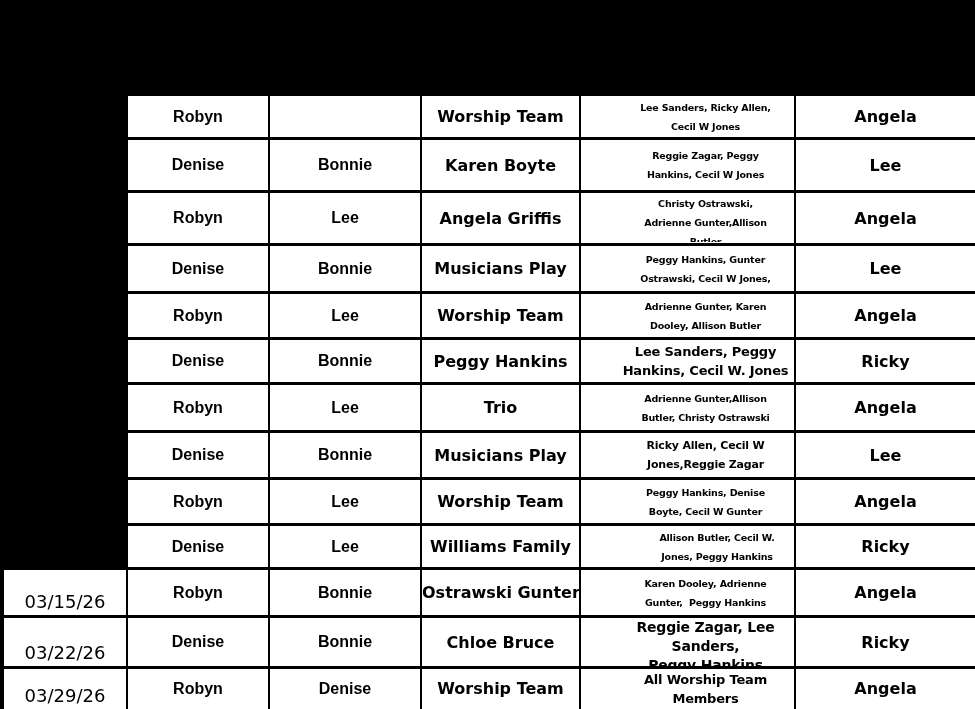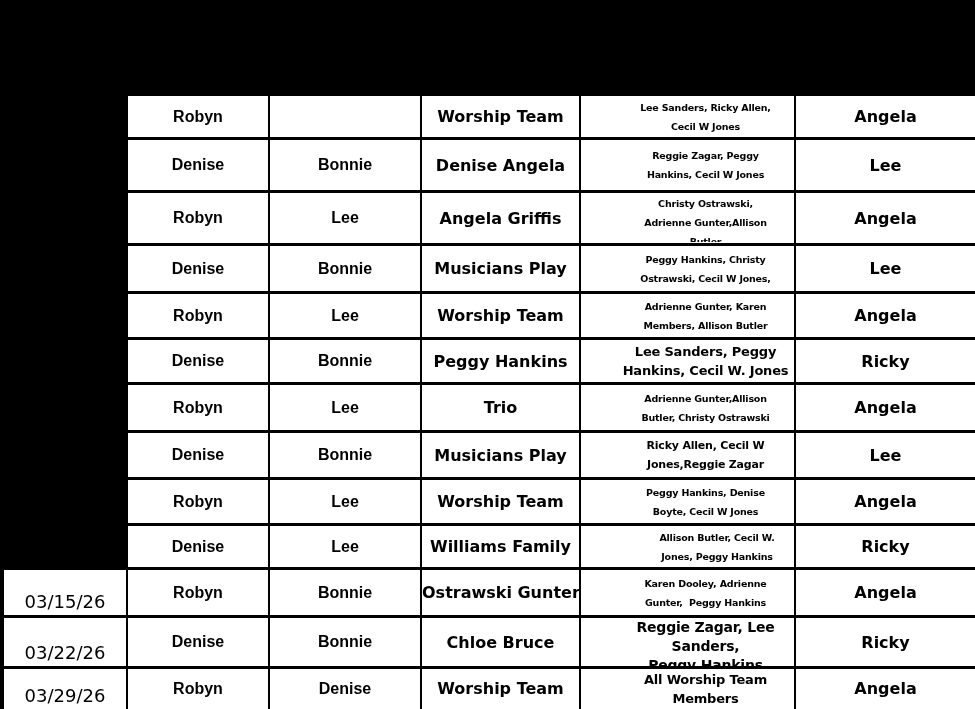--- a/index.html
+++ b/index.html
@@ -86,21 +86,21 @@
           <td class="members-cell">
             <div class="members-text" style="font-size: 9.5px;">Lee Sanders, Ricky Allen,
 Cecil W Jones</div>
           </td>
           <td class="leader-cell">Angela</td>
         </tr>
         <tr style="height: 53px;">
           <td class="date-cell redacted"></td>
           <td class="vocalist-cell">Denise</td>
           <td class="vocalist-cell">Bonnie</td>
-          <td class="special-cell">Denise Angela</td>
+          <td class="special-cell">Karen Boyte</td>
           <td class="members-cell">
             <div class="members-text" style="font-size: 9.5px;">Reggie Zagar, Peggy
 Hankins, Cecil W Jones</div>
           </td>
           <td class="leader-cell">Lee</td>
         </tr>
         <tr style="height: 53px;">
           <td class="date-cell redacted"></td>
           <td class="vocalist-cell">Robyn</td>
           <td class="vocalist-cell">Lee</td>
@@ -111,33 +111,33 @@
 Butler</div>
           </td>
           <td class="leader-cell">Angela</td>
         </tr>
         <tr style="height: 48px;">
           <td class="date-cell redacted"></td>
           <td class="vocalist-cell">Denise</td>
           <td class="vocalist-cell">Bonnie</td>
           <td class="special-cell">Musicians Play</td>
           <td class="members-cell">
-            <div class="members-text" style="font-size: 9.5px;">Peggy Hankins, Christy
+            <div class="members-text" style="font-size: 9.5px;">Peggy Hankins, Gunter
 Ostrawski, Cecil W Jones,</div>
           </td>
           <td class="leader-cell">Lee</td>
         </tr>
         <tr style="height: 46px;">
           <td class="date-cell redacted"></td>
           <td class="vocalist-cell">Robyn</td>
           <td class="vocalist-cell">Lee</td>
           <td class="special-cell">Worship Team</td>
           <td class="members-cell">
             <div class="members-text" style="font-size: 9.5px;">Adrienne Gunter, Karen
-Members, Allison Butler</div>
+Dooley, Allison Butler</div>
           </td>
           <td class="leader-cell">Angela</td>
         </tr>
         <tr style="height: 45px;">
           <td class="date-cell redacted"></td>
           <td class="vocalist-cell">Denise</td>
           <td class="vocalist-cell">Bonnie</td>
           <td class="special-cell">Peggy Hankins</td>
           <td class="members-cell">
             <div class="members-text" style="font-size: 13px;">Lee Sanders, Peggy
@@ -167,21 +167,21 @@
           </td>
           <td class="leader-cell">Lee</td>
         </tr>
         <tr style="height: 46px;">
           <td class="date-cell redacted"></td>
           <td class="vocalist-cell">Robyn</td>
           <td class="vocalist-cell">Lee</td>
           <td class="special-cell">Worship Team</td>
           <td class="members-cell">
             <div class="members-text" style="font-size: 9.5px;">Peggy Hankins, Denise
-Boyte, Cecil W Jones</div>
+Boyte, Cecil W Gunter</div>
           </td>
           <td class="leader-cell">Angela</td>
         </tr>
         <tr style="height: 44px;">
           <td class="date-cell redacted"></td>
           <td class="vocalist-cell">Denise</td>
           <td class="vocalist-cell">Lee</td>
           <td class="special-cell">Williams Family</td>
           <td class="members-cell">
             <div class="members-text" style="font-size: 9.5px; margin-left: 23px;">Allison Butler, Cecil W.

